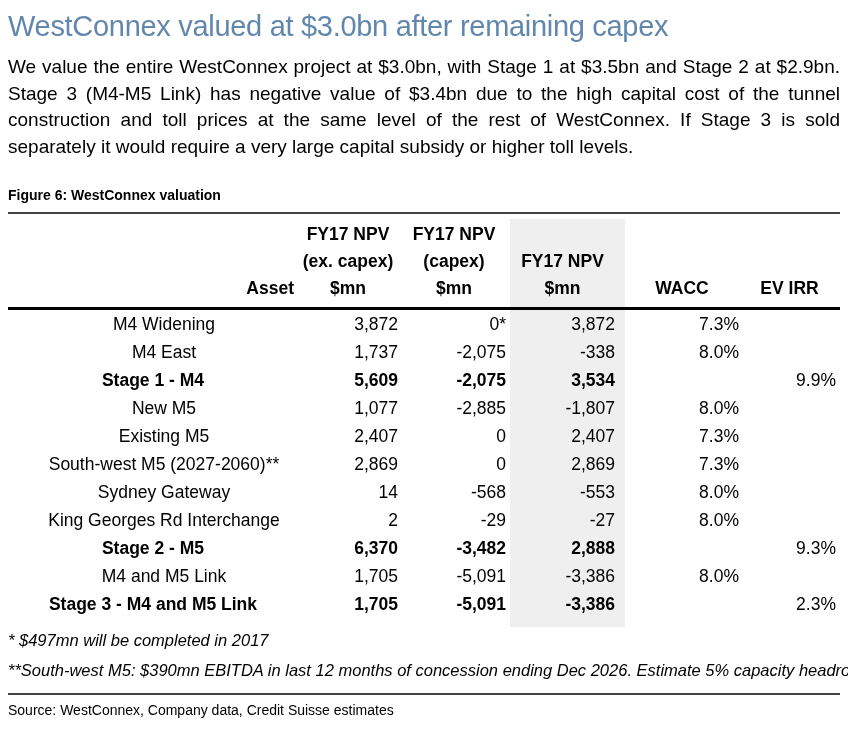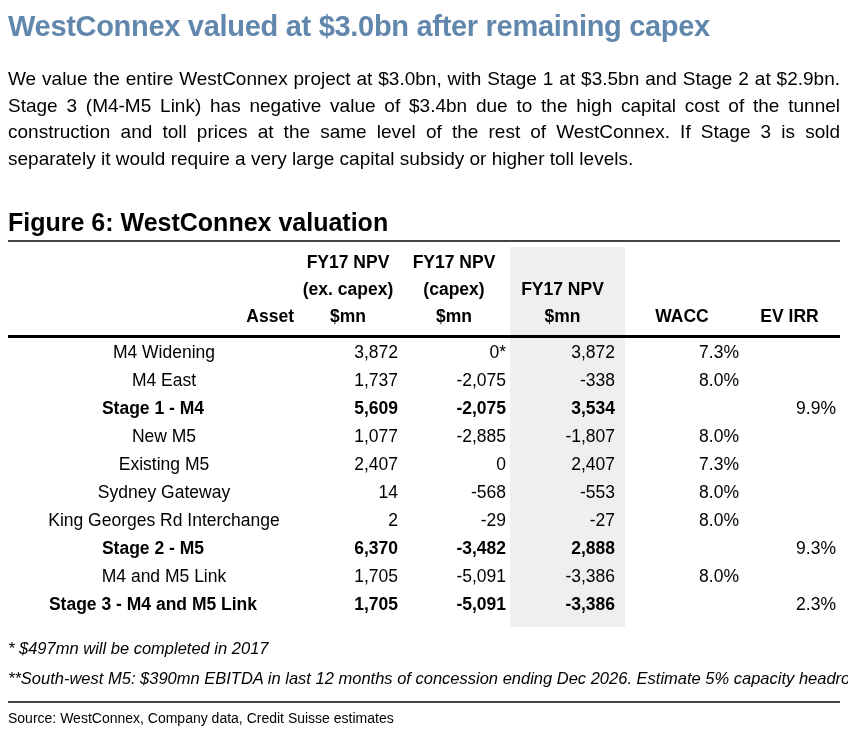--- a/index.html
+++ b/index.html
@@ -8,37 +8,37 @@
     width: 848px; height: 748px;
     font-family: "Liberation Sans", sans-serif;
     color: #000;
     overflow: hidden;
   }
   .doc { padding: 8px 8px 0 8px; }
 
   .title {
     color: var(--accent, #6287ad);
     font-size: 29px;
-    font-weight: bold;
+    font-weight: normal;
     letter-spacing: -0.3px;
     margin-top: 2px;
   }
 
   .para {
     font-size: 19px;
     line-height: 26.5px;
     text-align: justify;
-    margin-top: 23px;
+    margin-top: 11px;
   }
 
   .caption {
-    font-size: 25px;
+    font-size: 14px;
     font-weight: bold;
-    margin-top: 36px;
-    padding-bottom: 3px;
+    margin-top: 27px;
+    padding-bottom: 9px;
     border-bottom: 2px solid var(--rule, #444);
   }
 
   table.valuation {
     width: 832px;
     border-collapse: collapse;
     table-layout: fixed;
     margin-top: 5px;
     font-size: 17.5px;
   }
@@ -58,21 +58,21 @@
     white-space: nowrap;
   }
   td.c-asset { text-align: center; padding-left: 4px; }
   th.hl, td.hl { background: var(--hl, #efefef); padding-right: 10px; }
   .row-sub td.c-asset { padding-left: 26px; }
   .row-stage td.c-asset, .row-stage td.c-num,
   .row-total td.c-asset, .row-total td.c-num { font-weight: bold; }
   .row-total td { border-top: 3px solid #000; }
   .row-spacer td { height: 9px; padding: 0; border: 0; }
 
-  .fn { font-style: italic; font-size: 16.5px; margin-top: 12px; white-space: nowrap; }
+  .fn { font-style: italic; font-size: 16.5px; margin-top: 4px; white-space: nowrap; }
   .fn + .fn { margin-top: 11px; }
   .src-rule { border-top: 2px solid var(--rule, #444); margin-top: 13px; }
   .src { font-size: 14px; margin-top: 7px; }
 </style>
 </head>
 <body>
 
 <div class="doc">
 
   <h1 class="title">WestConnex valued at $3.0bn after remaining capex</h1>
@@ -152,20 +152,28 @@
         </tr>
         <tr class="row-sub">
           <td class="c-asset">Existing M5</td>
           <td class="c-num">2,407</td>
           <td class="c-num">0</td>
           <td class="c-num hl">2,407</td>
           <td class="c-pct">7.3%</td>
           <td class="c-pct"></td>
         </tr>
         <tr class="row-sub">
+          <td class="c-asset">South-west M5 (2027-2060)**</td>
+          <td class="c-num">2,869</td>
+          <td class="c-num">0</td>
+          <td class="c-num hl">2,869</td>
+          <td class="c-pct">7.3%</td>
+          <td class="c-pct"></td>
+        </tr>
+        <tr class="row-sub">
           <td class="c-asset">Sydney Gateway</td>
           <td class="c-num">14</td>
           <td class="c-num">-568</td>
           <td class="c-num hl">-553</td>
           <td class="c-pct">8.0%</td>
           <td class="c-pct"></td>
         </tr>
         <tr class="row-sub">
           <td class="c-asset">King Georges Rd Interchange</td>
           <td class="c-num">2</td>

